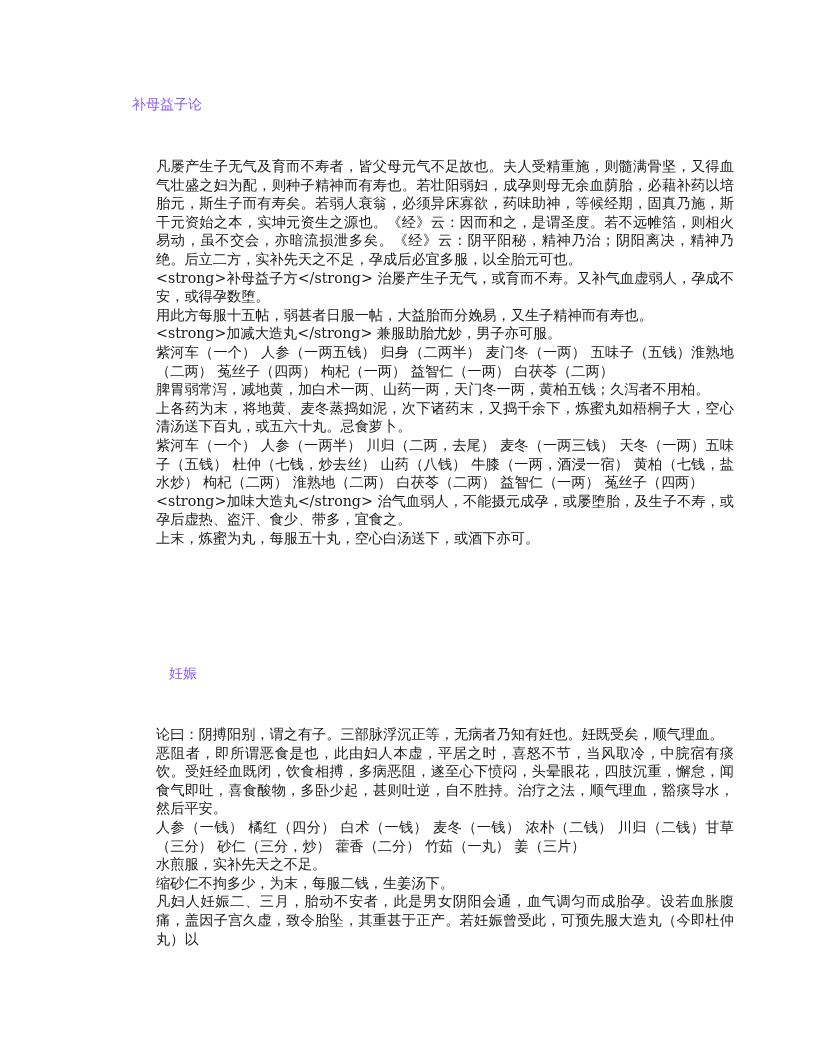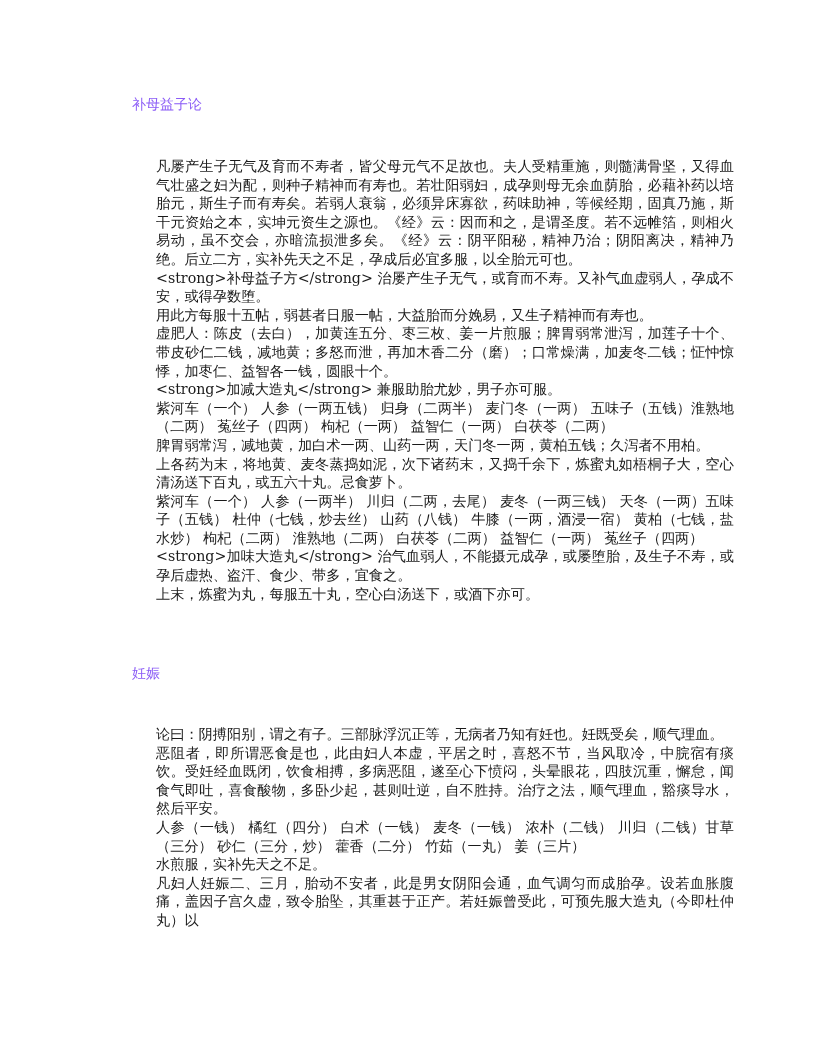--- a/index.html
+++ b/index.html
@@ -50,33 +50,33 @@
 <body>
 
 <div class="page">
 
   <div class="heading" style="top:95px;">补母益子论</div>
 
   <div class="block" style="top:157px;">
     <p>凡屡产生子无气及育而不寿者，皆父母元气不足故也。夫人受精重施，则髓满骨坚，又得血气壮盛之妇为配，则种子精神而有寿也。若壮阳弱妇，成孕则母无余血荫胎，必藉补药以培胎元，斯生子而有寿矣。若弱人衰翁，必须异床寡欲，药味助神，等候经期，固真乃施，斯干元资始之本，实坤元资生之源也。《经》云：因而和之，是谓圣度。若不远帷箔，则相火易动，虽不交会，亦暗流损泄多矣。《经》云：阴平阳秘，精神乃治；阴阳离决，精神乃绝。后立二方，实补先天之不足，孕成后必宜多服，以全胎元可也。</p>
     <p>&lt;strong&gt;补母益子方&lt;/strong&gt; 治屡产生子无气，或育而不寿。又补气血虚弱人，孕成不安，或得孕数堕。</p>
     <p>用此方每服十五帖，弱甚者日服一帖，大益胎而分娩易，又生子精神而有寿也。</p>
-    <p>虚肥人：陈皮（去白），加黄连五分、枣三枚、姜一片煎服；脾胃弱常泄泻，加莲子十个、带皮砂仁二钱，减地黄；多怒而泄，再加木香二分（磨）；口常燥满，加麦冬二钱；怔忡惊悸，加枣仁、益智各一钱，圆眼十个。</p>
     <p>&lt;strong&gt;加减大造丸&lt;/strong&gt; 兼服助胎尤妙，男子亦可服。</p>
     <p>紫河车（一个） 人参（一两五钱） 归身（二两半） 麦门冬（一两） 五味子（五钱）淮熟地（二两） 菟丝子（四两） 枸杞（一两） 益智仁（一两） 白茯苓（二两）</p>
     <p>脾胃弱常泻，减地黄，加白术一两、山药一两，天门冬一两，黄柏五钱；久泻者不用柏。</p>
     <p>上各药为末，将地黄、麦冬蒸捣如泥，次下诸药末，又捣千余下，炼蜜丸如梧桐子大，空心清汤送下百丸，或五六十丸。忌食萝卜。</p>
     <p>紫河车（一个） 人参（一两半） 川归（二两，去尾） 麦冬（一两三钱） 天冬（一两）五味子（五钱） 杜仲（七钱，炒去丝） 山药（八钱） 牛膝（一两，酒浸一宿） 黄柏（七钱，盐水炒） 枸杞（二两） 淮熟地（二两） 白茯苓（二两） 益智仁（一两） 菟丝子（四两）</p>
     <p>&lt;strong&gt;加味大造丸&lt;/strong&gt; 治气血弱人，不能摄元成孕，或屡堕胎，及生子不寿，或孕后虚热、盗汗、食少、带多，宜食之。</p>
     <p>上末，炼蜜为丸，每服五十丸，空心白汤送下，或酒下亦可。</p>
   </div>
 
-  <div class="heading" style="top:664px;">妊娠</div>
+  <div class="heading" style="top:664px;margin-left:37px;">妊娠</div>
 
   <div class="block" style="top:725px;">
     <p>论曰：阴搏阳别，谓之有子。三部脉浮沉正等，无病者乃知有妊也。妊既受矣，顺气理血。</p>
     <p>恶阻者，即所谓恶食是也，此由妇人本虚，平居之时，喜怒不节，当风取冷，中脘宿有痰饮。受妊经血既闭，饮食相搏，多病恶阻，遂至心下愤闷，头晕眼花，四肢沉重，懈怠，闻食气即吐，喜食酸物，多卧少起，甚则吐逆，自不胜持。治疗之法，顺气理血，豁痰导水，然后平安。</p>
     <p>人参（一钱） 橘红（四分） 白术（一钱） 麦冬（一钱） 浓朴（二钱） 川归（二钱）甘草（三分） 砂仁（三分，炒） 藿香（二分） 竹茹（一丸） 姜（三片）</p>
     <p>水煎服，实补先天之不足。</p>
+    <p>缩砂仁不拘多少，为末，每服二钱，生姜汤下。</p>
     <p>凡妇人妊娠二、三月，胎动不安者，此是男女阴阳会通，血气调匀而成胎孕。设若血胀腹痛，盖因子宫久虚，致令胎坠，其重甚于正产。若妊娠曾受此，可预先服大造丸（今即杜仲丸）以</p>
   </div>
 
 </div>
 
 </body></html>

